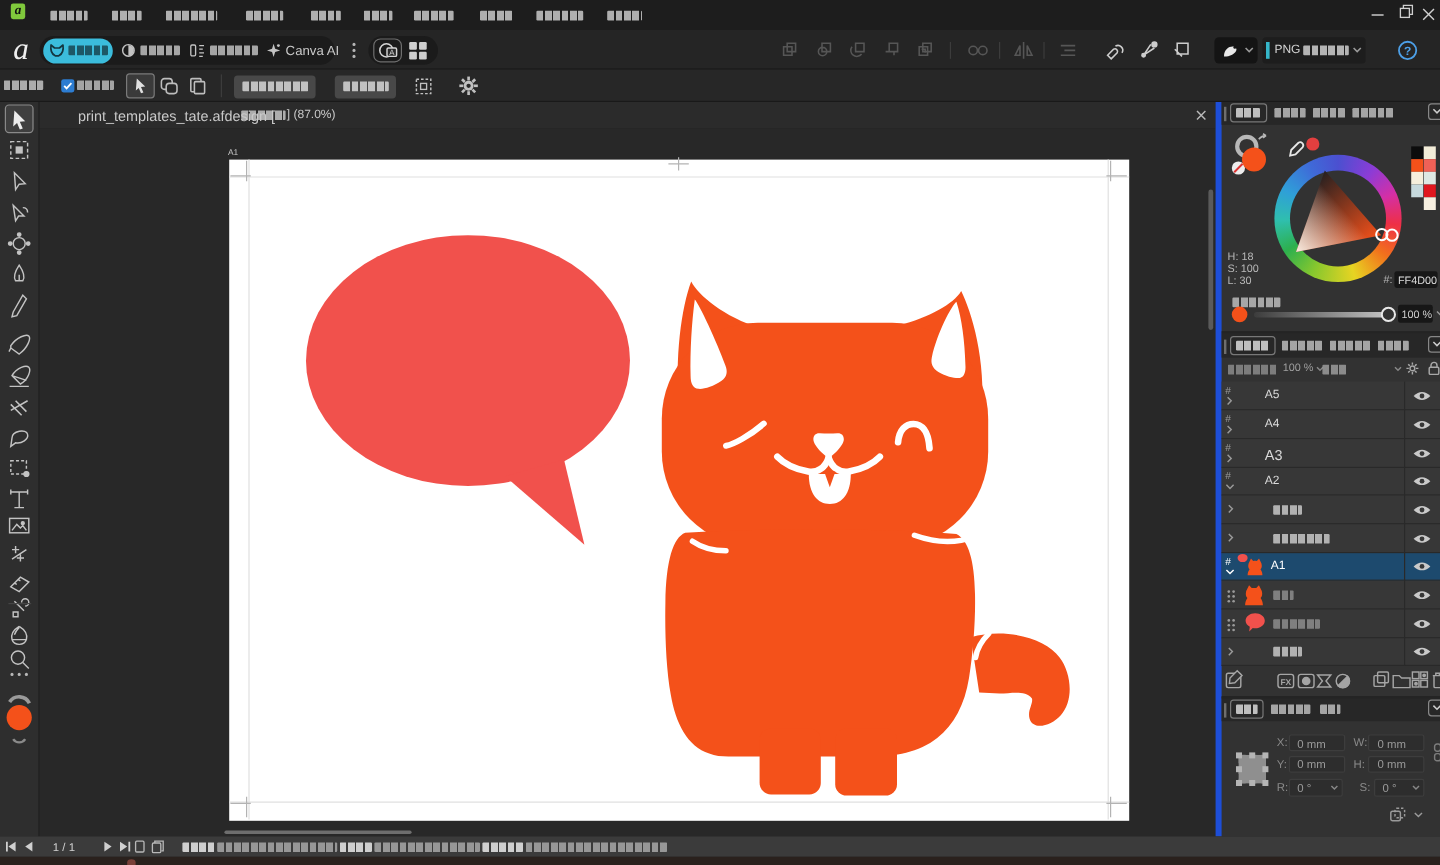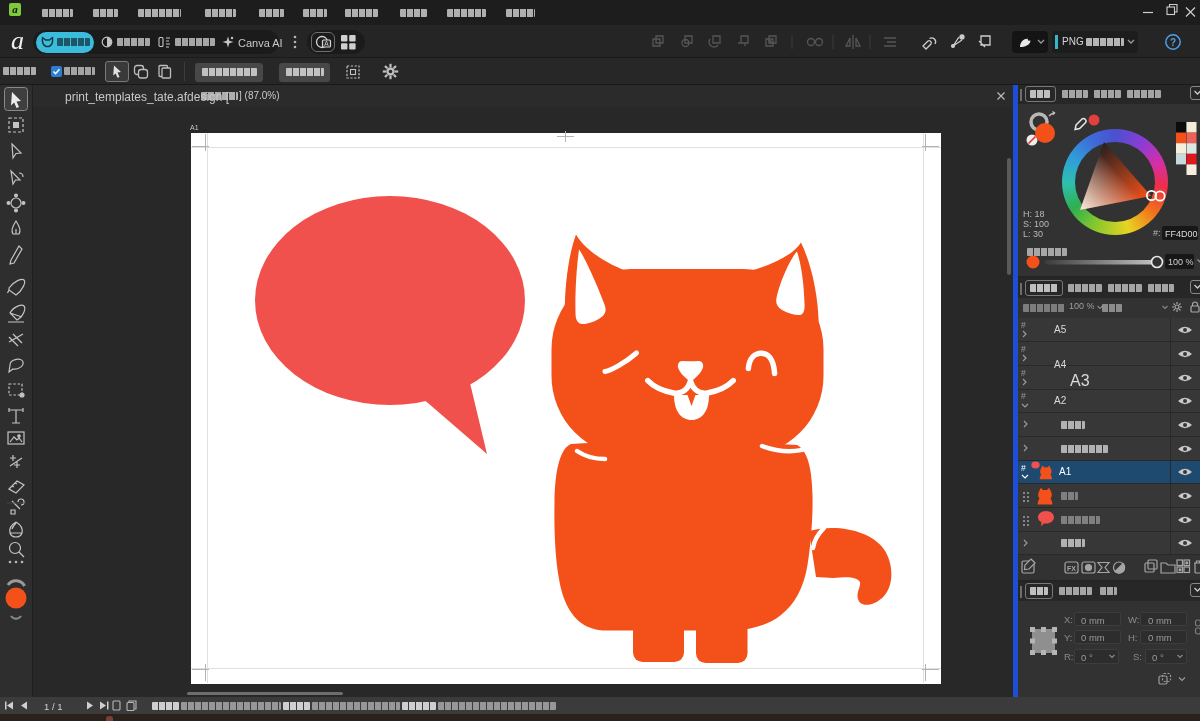--- a/index.html
+++ b/index.html
@@ -416,22 +416,22 @@
   <div class="lrow" style="top:281px;height:24px;"></div>
   <div class="lrow" style="top:305px;height:23px;"></div>
   <div class="lrow" style="top:328px;height:24px;"></div>
   <div class="lrow" style="top:352px;height:24px;"></div>
   <div class="lrow" style="top:376px;height:23px;background:#1d4a6e;"></div>
   <div class="lrow" style="top:399px;height:24px;"></div>
   <div class="lrow" style="top:423px;height:24px;"></div>
   <div class="lrow" style="top:447px;height:23px;"></div>
   <div class="abs" style="left:152px;top:233px;width:1px;height:237px;background:#292929;"></div>
   <div class="txt" style="left:36px;top:239px;font-size:10px;color:#dadada;text-align:right;">A5</div>
-  <div class="txt" style="left:36px;top:263px;font-size:10px;color:#dadada;margin-top:11px;">A4</div>
-  <div class="txt" style="left:52px;top:287px;font-size:16px;color:#dadada;">A3</div>
+  <div class="txt" style="left:36px;top:263px;font-size:10px;color:#dadada;">A4</div>
+  <div class="txt" style="left:36px;top:287px;font-size:12px;color:#dadada;">A3</div>
   <div class="txt" style="left:36px;top:310px;font-size:10px;color:#dadada;">A2</div>
   <div class="jp t" style="--c:#cccccc;left:43px;top:336px;width:24px;"></div>
   <div class="jp t" style="--c:#cccccc;left:43px;top:360px;width:47px;"></div>
   <div class="txt" style="left:41px;top:381px;font-size:10px;color:#fff;">A1</div>
   <div class="jp t" style="--c:#8f8f8f;left:43px;top:407px;width:17px;"></div>
   <div class="jp t" style="--c:#8f8f8f;left:43px;top:431px;width:39px;"></div>
   <div class="jp t" style="--c:#cccccc;left:43px;top:454px;width:24px;"></div>
   <svg class="abs" style="left:0;top:233px" width="187" height="237" viewBox="0 0 187 237">
 
    <g fill="#9a9a9a" font-size="8.5" font-family="Liberation Sans">

